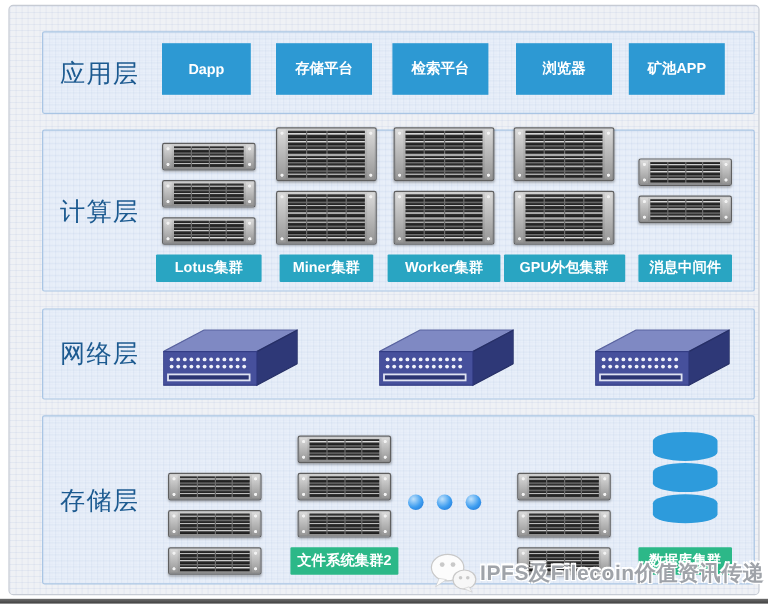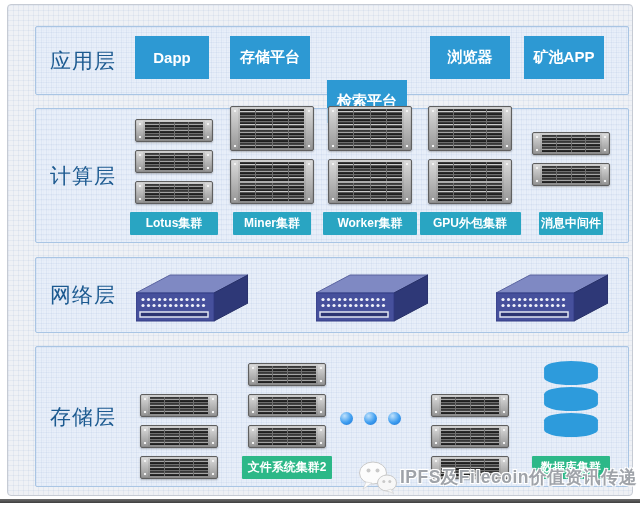--- a/index.html
+++ b/index.html
@@ -24,21 +24,21 @@
   #panel-compute{top:103px;height:133px;}
   #panel-network{top:252px;height:74px;}
   #panel-storage{top:341px;height:139px;}
   .layer-label{
     position:absolute;left:14px;top:50%;transform:translateY(-50%);
     font-size:21px;font-weight:normal;color:#1c5a90;letter-spacing:1px;white-space:nowrap;
   }
   .app-btn{
     position:absolute;top:9px;height:43px;
     display:flex;align-items:center;justify-content:center;
-    color:#ffffff;font-size:15px;font-weight:bold;white-space:nowrap;
+    color:#ffffff;font-size:12px;font-weight:bold;white-space:nowrap;
   }
   .cluster-col{
     position:absolute;top:4px;bottom:7px;width:92px;
     display:flex;flex-direction:column;align-items:center;justify-content:flex-end;gap:8px;
   }
   .badge{
     height:23px;line-height:23px;font-size:12px;font-weight:bold;color:#fff;
     text-align:center;white-space:nowrap;border-radius:1px;flex:0 0 auto;
   }
   .rack{
@@ -89,21 +89,21 @@
 <body>
 
 <div class="canvas">
   <div class="frame grid-bg">
 
     <section class="panel grid-bg" id="panel-app">
       <div class="layer-label">应用层</div>
       <div id="app-buttons">
           <div class="app-btn" style="left: 99px; width: 74px; background-color: rgb(45, 153, 211);">Dapp</div>
           <div class="app-btn" style="left: 194px; width: 80px; background-color: rgb(45, 153, 211);">存储平台</div>
-          <div class="app-btn" style="left: 291px; width: 80px; background-color: rgb(45, 153, 211); margin-top: 44px;">检索平台</div>
+          <div class="app-btn" style="left: 291px; width: 80px; background-color: rgb(45, 153, 211);">检索平台</div>
           <div class="app-btn" style="left: 394px; width: 80px; background-color: rgb(45, 153, 211);">浏览器</div>
           <div class="app-btn" style="left: 488px; width: 80px; background-color: rgb(45, 153, 211);">矿池APP</div>
         </div>
     </section>
 
     <section class="panel grid-bg" id="panel-compute">
       <div class="layer-label">计算层</div>
       <div id="compute-cols">
           <div class="cluster-col" style="left: 92px;">
             <div class="rack small">
@@ -372,21 +372,21 @@
                 <i></i>
                 <i></i>
                 <i></i>
                 <i></i>
                 <i></i>
                 <i></i>
                 <i></i>
               </div>
             </div>
             <div class="spacer" style="height: 10px;"></div>
-            <div class="badge" style="width: 64px; background-color: rgb(41, 165, 194);">消息中间件</div>
+            <div class="badge" style="width: 78px; background-color: rgb(41, 165, 194);">消息中间件</div>
           </div>
         </div>
     </section>
 
     <section class="panel grid-bg" id="panel-network">
       <div class="layer-label">网络层</div>
       <div id="network-switches">
           <div class="switch-wrap" style="left: 100px;"><svg width="112" height="52" viewBox="0 0 112 52">
               <polygon points="0,23 34,5 112,5 78,23" fill="#7f89c3" stroke="#59639f" stroke-width="1"></polygon>
               <polygon points="78,23 112,5 112,33 78,51" fill="#2e3877" stroke="#262f66" stroke-width="1"></polygon>

